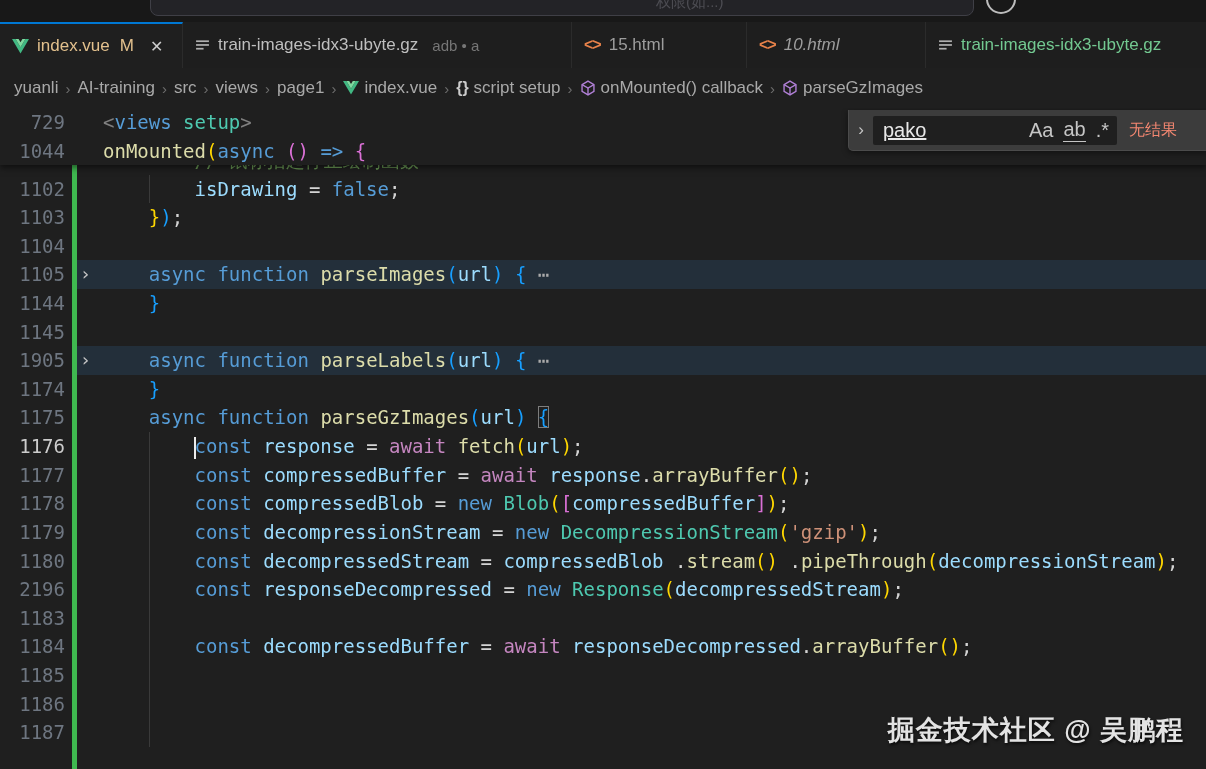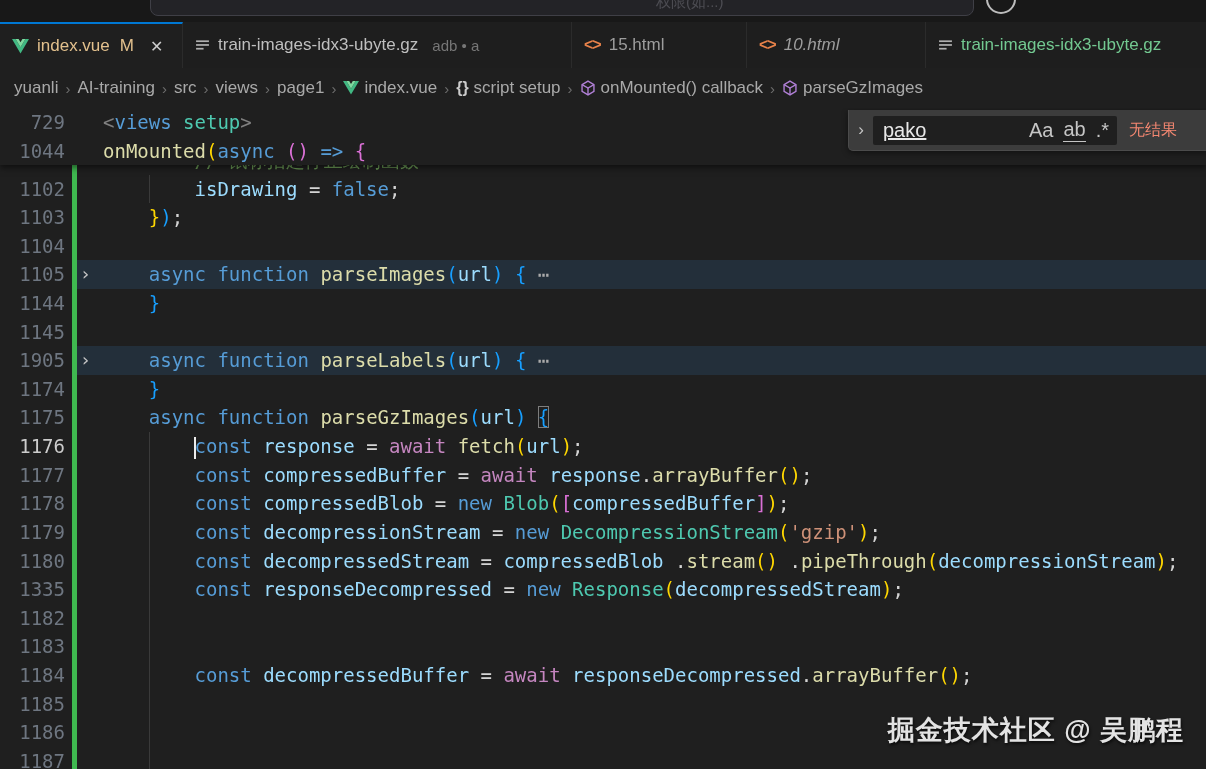--- a/index.html
+++ b/index.html
@@ -246,28 +246,23 @@
           <span class="lnum">1179</span>
           <i class="iguide" style="left: 148.8px;"></i>
           <span class="ctext">        <span style="color: rgb(86, 156, 214);">const</span><span style="color: rgb(212, 212, 212);"> </span><span style="color: rgb(156, 220, 254);">decompressionStream</span><span style="color: rgb(212, 212, 212);"> = </span><span style="color: rgb(86, 156, 214);">new</span><span style="color: rgb(212, 212, 212);"> </span><span style="color: rgb(78, 201, 176);">DecompressionStream</span><span style="color: rgb(255, 215, 0);">(</span><span style="color: rgb(206, 145, 120);">'gzip'</span><span style="color: rgb(255, 215, 0);">)</span><span style="color: rgb(212, 212, 212);">;</span></span>
         </div>
         <div class="crow">
           <span class="lnum">1180</span>
           <i class="iguide" style="left: 148.8px;"></i>
           <span class="ctext">        <span style="color: rgb(86, 156, 214);">const</span><span style="color: rgb(212, 212, 212);"> </span><span style="color: rgb(156, 220, 254);">decompressedStream</span><span style="color: rgb(212, 212, 212);"> = </span><span style="color: rgb(156, 220, 254);">compressedBlob</span><span style="color: rgb(212, 212, 212);"> .</span><span style="color: rgb(220, 220, 170);">stream</span><span style="color: rgb(255, 215, 0);">()</span><span style="color: rgb(212, 212, 212);"> .</span><span style="color: rgb(220, 220, 170);">pipeThrough</span><span style="color: rgb(255, 215, 0);">(</span><span style="color: rgb(156, 220, 254);">decompressionStream</span><span style="color: rgb(255, 215, 0);">)</span><span style="color: rgb(212, 212, 212);">;</span></span>
         </div>
         <div class="crow">
-          <span class="lnum">1335</span>
+          <span class="lnum">2196</span>
           <i class="iguide" style="left: 148.8px;"></i>
           <span class="ctext">        <span style="color: rgb(86, 156, 214);">const</span><span style="color: rgb(212, 212, 212);"> </span><span style="color: rgb(156, 220, 254);">responseDecompressed</span><span style="color: rgb(212, 212, 212);"> = </span><span style="color: rgb(86, 156, 214);">new</span><span style="color: rgb(212, 212, 212);"> </span><span style="color: rgb(78, 201, 176);">Response</span><span style="color: rgb(255, 215, 0);">(</span><span style="color: rgb(156, 220, 254);">decompressedStream</span><span style="color: rgb(255, 215, 0);">)</span><span style="color: rgb(212, 212, 212);">;</span></span>
-        </div>
-        <div class="crow">
-          <span class="lnum">1182</span>
-          <i class="iguide" style="left: 148.8px;"></i>
-          <span class="ctext"></span>
         </div>
         <div class="crow">
           <span class="lnum">1183</span>
           <i class="iguide" style="left: 148.8px;"></i>
           <span class="ctext"></span>
         </div>
         <div class="crow">
           <span class="lnum">1184</span>
           <i class="iguide" style="left: 148.8px;"></i>
           <span class="ctext">        <span style="color: rgb(86, 156, 214);">const</span><span style="color: rgb(212, 212, 212);"> </span><span style="color: rgb(156, 220, 254);">decompressedBuffer</span><span style="color: rgb(212, 212, 212);"> = </span><span style="color: rgb(197, 134, 192);">await</span><span style="color: rgb(212, 212, 212);"> </span><span style="color: rgb(156, 220, 254);">responseDecompressed</span><span style="color: rgb(212, 212, 212);">.</span><span style="color: rgb(220, 220, 170);">arrayBuffer</span><span style="color: rgb(255, 215, 0);">()</span><span style="color: rgb(212, 212, 212);">;</span></span>

